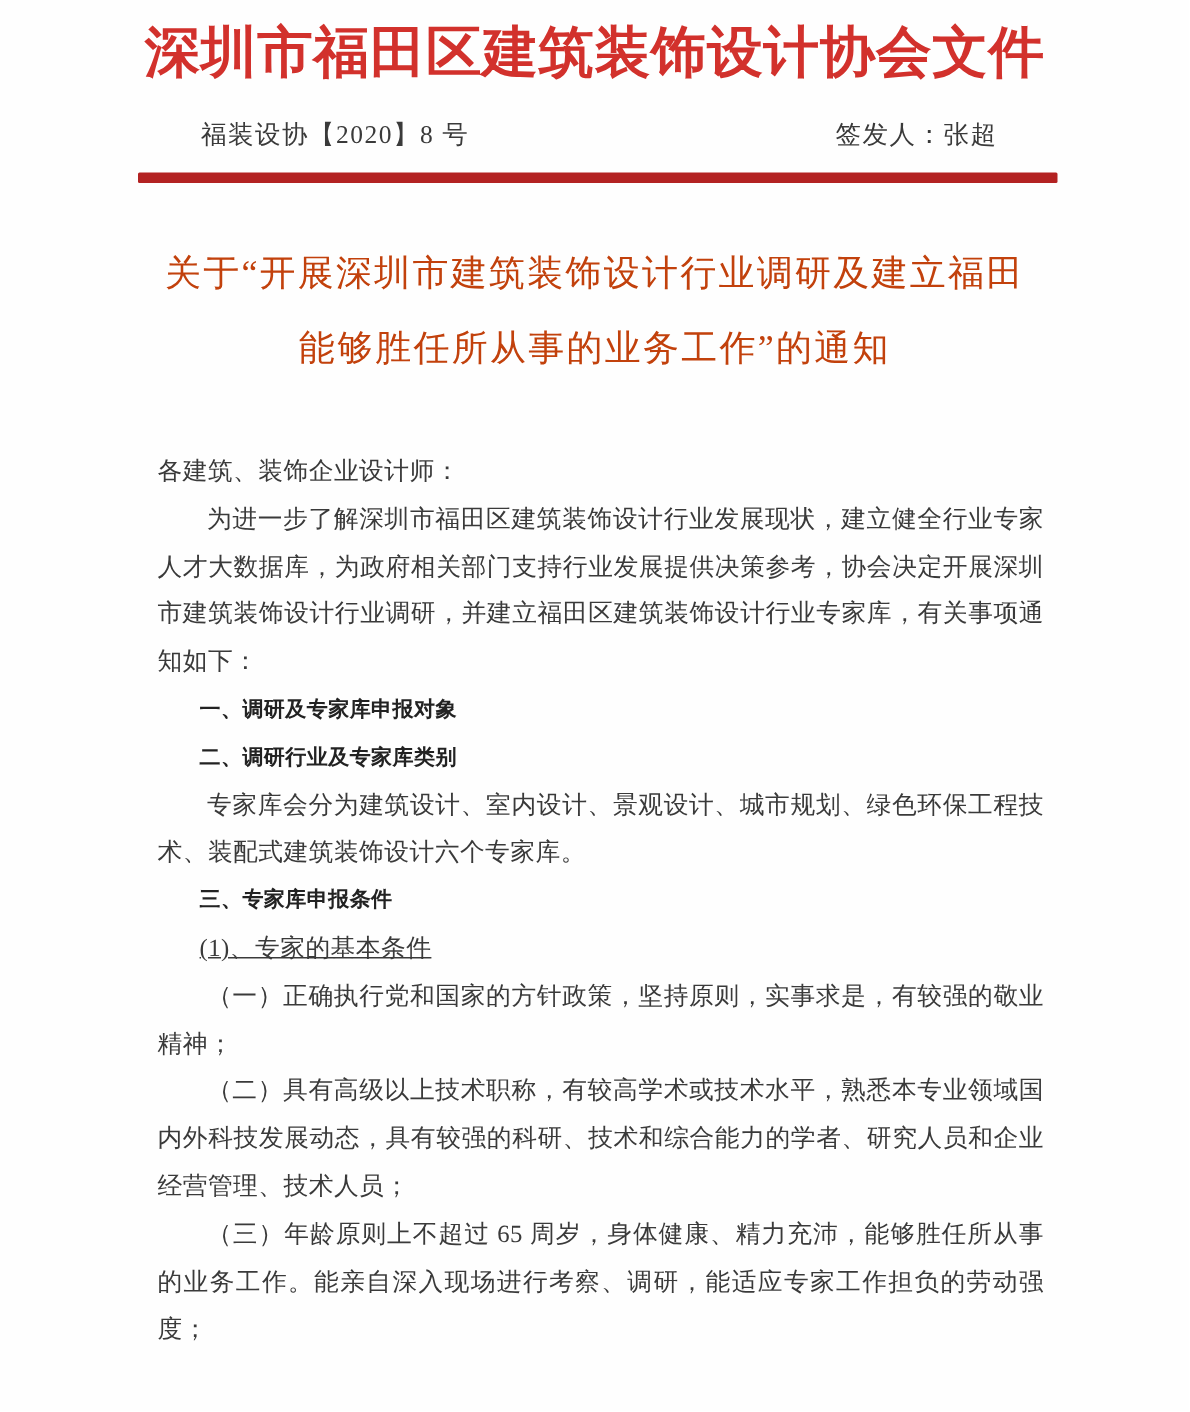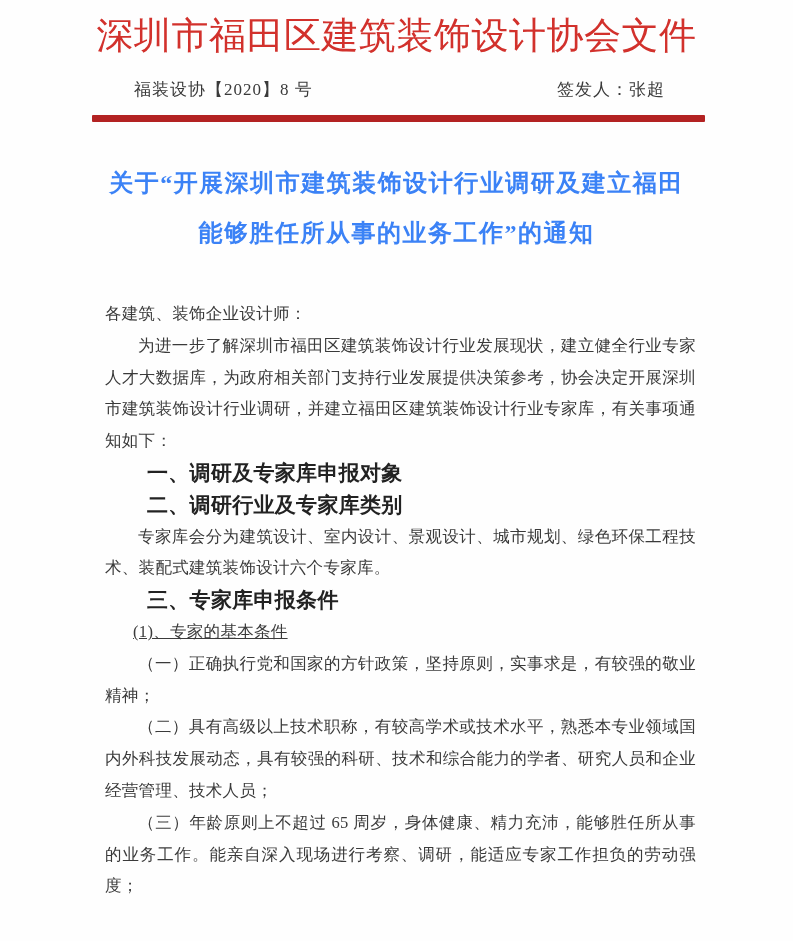--- a/index.html
+++ b/index.html
@@ -17,21 +17,21 @@
     position: relative;
     width: 793px;
     height: 941px;
     overflow: hidden;
     background: #fefefe;
   }
   .org-title {
     margin-top: 13px;
     text-align: center;
     font-size: 37px;
-    font-weight: normal;
+    font-weight: bold;
     letter-spacing: 0.5px;
     line-height: 46px;
     font-family: "Liberation Serif", "DejaVu Serif", serif;
   }
   .doc-meta {
     display: flex;
     justify-content: space-between;
     margin: 19px 128px 0 134px;
     font-size: 17px;
     letter-spacing: 1px;
@@ -39,24 +39,24 @@
   }
   .red-rule {
     margin: 14px 88px 0 92px;
     height: 7px;
     border-radius: 1px;
   }
   .doc-title {
     margin-top: 36px;
     text-align: center;
     font-size: 24px;
-    font-weight: bold;
+    font-weight: normal;
     letter-spacing: 1.5px;
     line-height: 50px;
-    color: #3b82f6;
+    color: #c2410c;
   }
   .body-text {
     margin: 40px 97px 0 105px;
     font-size: 16.5px;
     line-height: 31.8px;
     letter-spacing: 0.3px;
     text-align: justify;
     color: #3a3a3a;
   }
   .body-text p {
@@ -67,21 +67,21 @@
     text-indent: 0;
   }
   .para {
     text-indent: 2em;
   }
   .heading {
     text-indent: 2em;
     font-weight: bold;
     color: #222222;
     font-family: "Liberation Sans", "DejaVu Sans", sans-serif;
-    font-size: 21px;
+    font-size: 14px;
   }
   .subheading {
     text-indent: 1.7em;
     text-decoration: underline;
   }
 </style>
 </head>
 <body>
 
 <div class="page">

